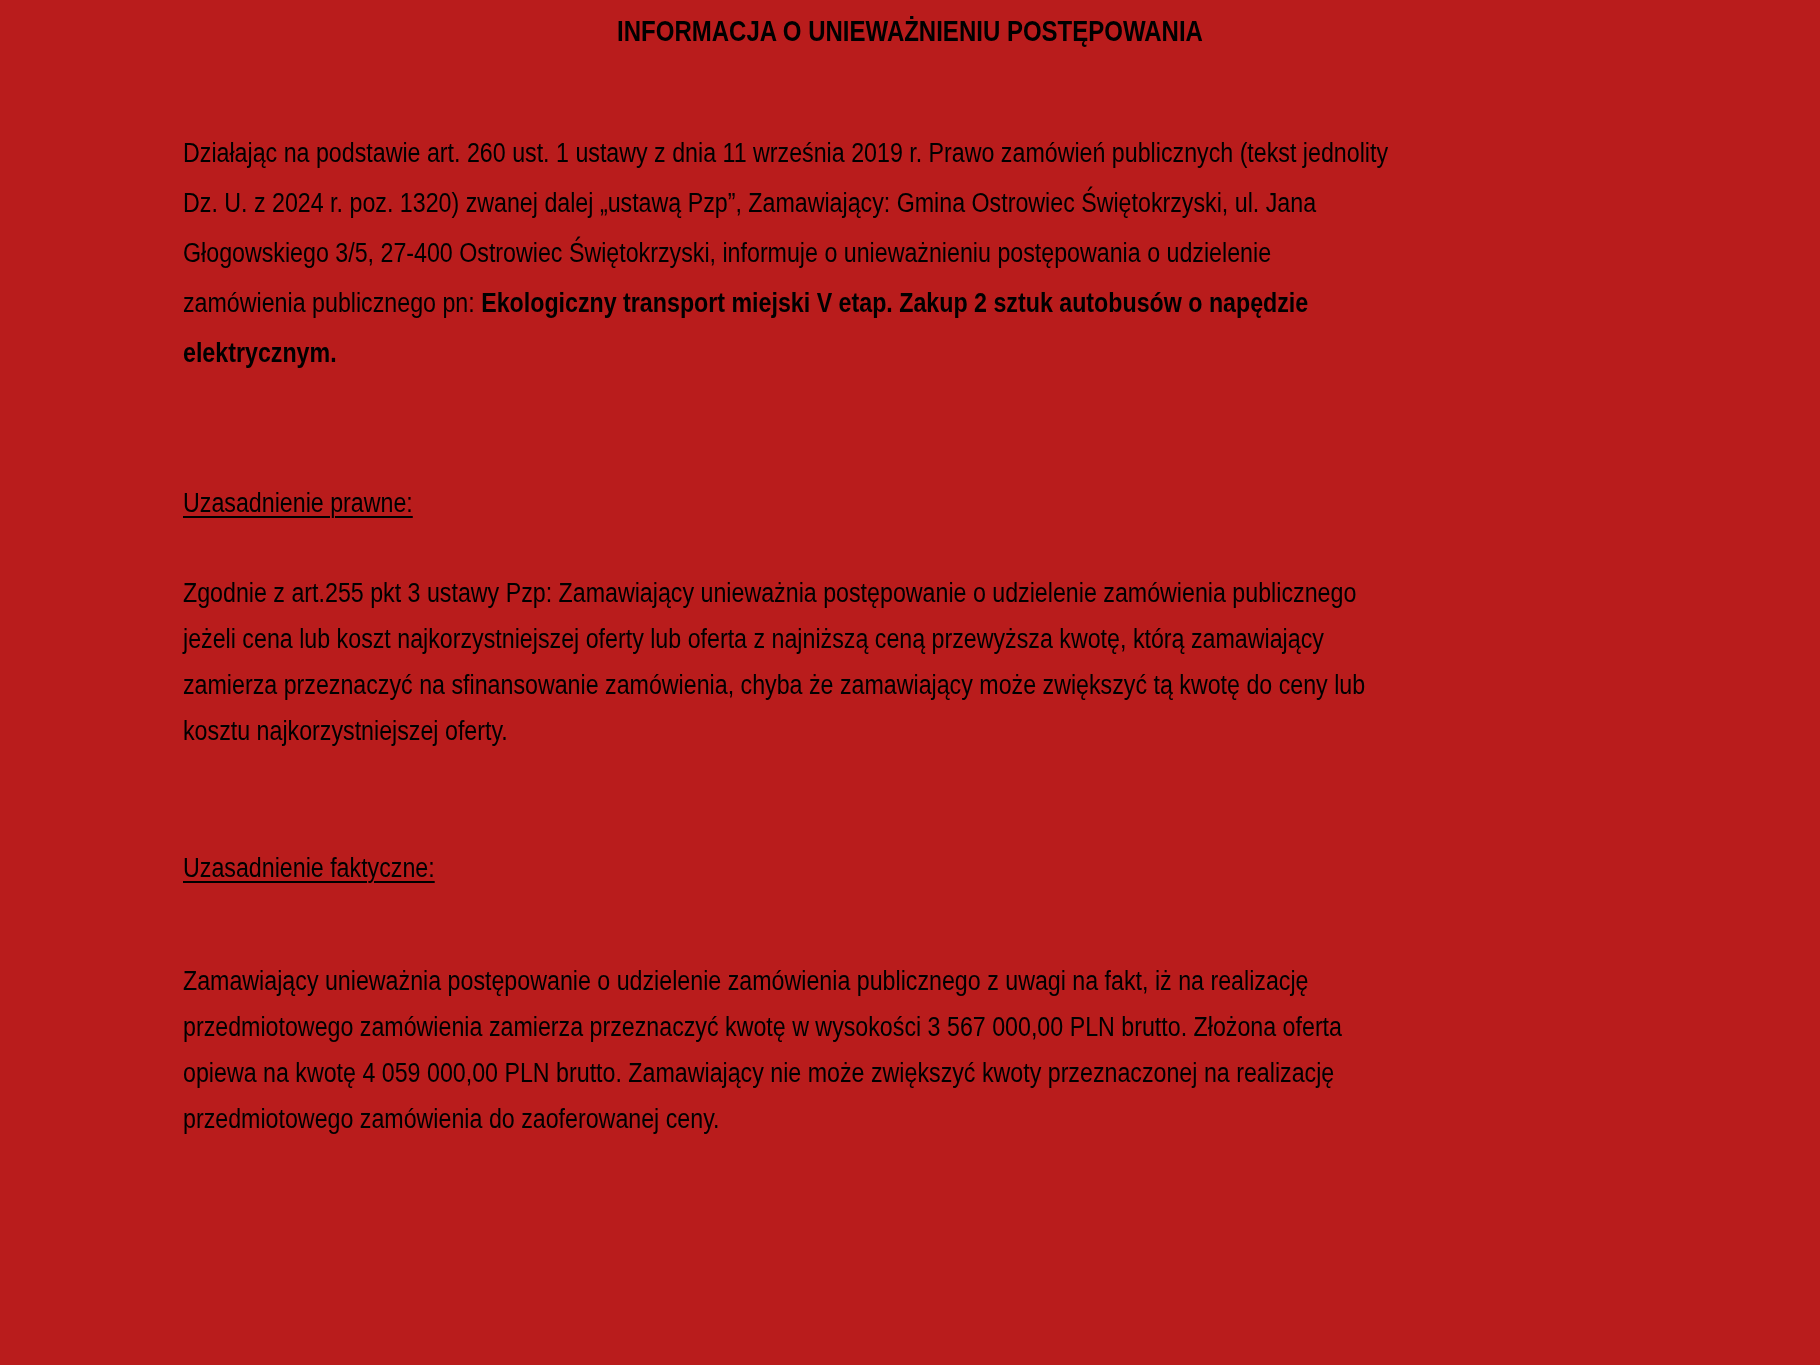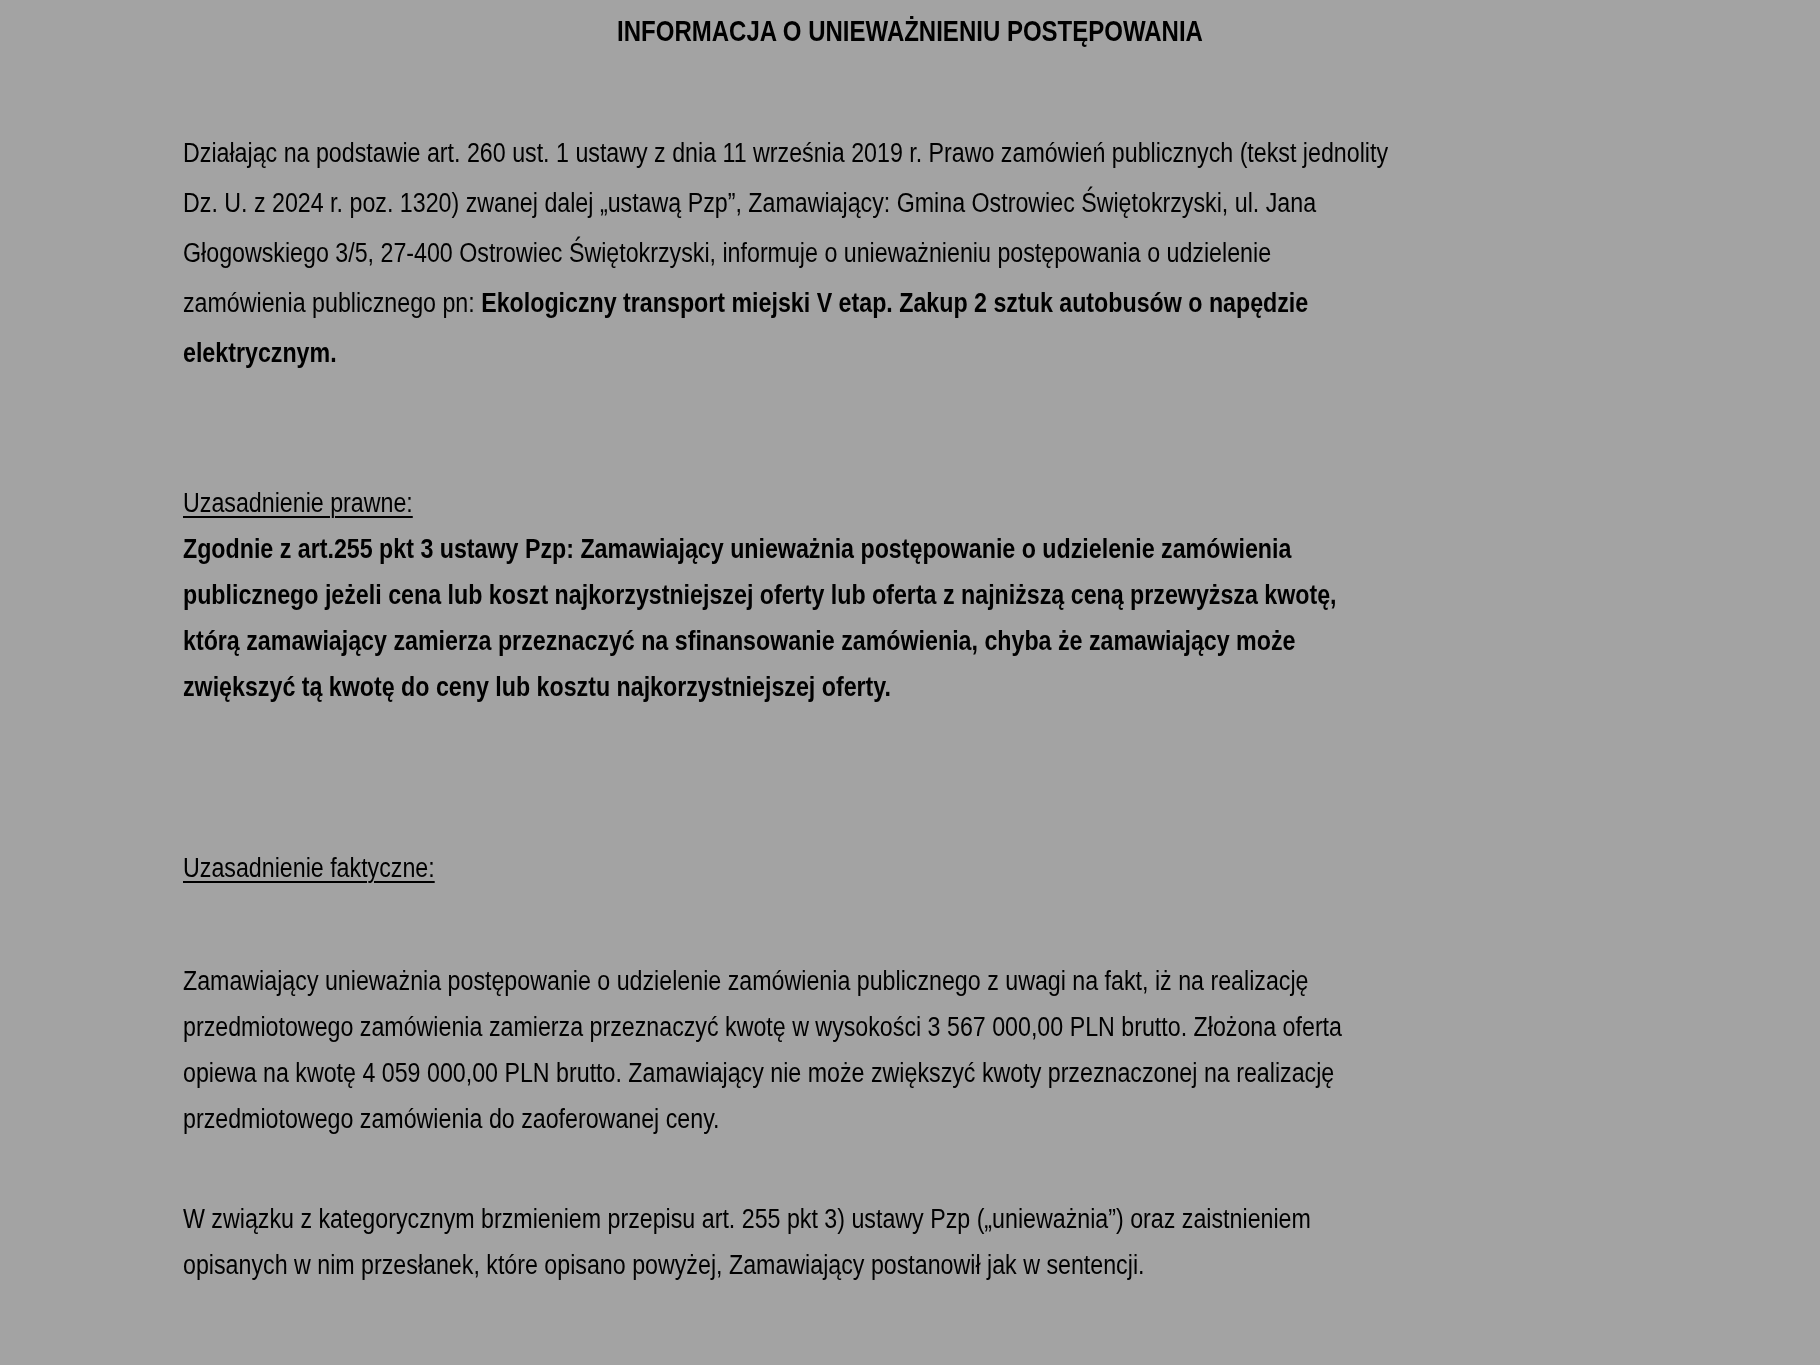--- a/index.html
+++ b/index.html
@@ -12,21 +12,21 @@
     height: 1365px;
     font-family: "Liberation Sans", sans-serif;
     color: #000000;
     -webkit-font-smoothing: none;
   }
 
   .page {
     position: relative;
     width: 1820px;
     height: 1365px;
-    background: #a3a3a3;
+    background: #b91c1c;
     overflow: hidden;
   }
 
   
   
   .narrow {
     display: block;
     transform: scaleX(0.822);
     transform-origin: 0 0;
     width: 121.65%;
@@ -106,29 +106,26 @@
       <span class="narrow" style="display:inline-block;transform:none;width:auto;">
         <span>Działając na podstawie art. 260 ust. 1 ustawy z dnia 11 września 2019 r. Prawo zamówień publicznych (tekst jednolity Dz. U. z 2024 r. poz. 1320) zwanej dalej „ustawą Pzp”, Zamawiający: Gmina Ostrowiec Świętokrzyski, ul. Jana Głogowskiego 3/5, 27-400 Ostrowiec Świętokrzyski, informuje o unieważnieniu postępowania o udzielenie zamówienia publicznego pn: </span><span class="b">Ekologiczny transport miejski V etap. Zakup 2 sztuk autobusów o napędzie elektrycznym.</span>
       </span>
     </p>
   </div>
 
   <div class="section-head" style="top:483px;">
     <span class="ul">Uzasadnienie prawne:</span>
   </div>
 
-  <div class="body-block" style="top:526px;font-weight:bold;">
+  <div class="body-block" style="top:570px;">
     <p class="para just-tight nostretch">Zgodnie z art.255 pkt 3 ustawy Pzp: Zamawiający unieważnia postępowanie o udzielenie zamówienia publicznego jeżeli cena lub koszt najkorzystniejszej oferty lub oferta z najniższą ceną przewyższa kwotę, którą zamawiający zamierza przeznaczyć na sfinansowanie zamówienia, chyba że zamawiający może zwiększyć tą kwotę do ceny lub kosztu najkorzystniejszej oferty.</p>
   </div>
 
   <div class="section-head" style="top:848px;">
     <span class="ul">Uzasadnienie faktyczne:</span>
   </div>
 
   <div class="body-block" style="top:958px;">
     <p class="para just-tight nostretch">Zamawiający unieważnia postępowanie o udzielenie zamówienia publicznego z uwagi na fakt, iż na realizację przedmiotowego zamówienia zamierza przeznaczyć kwotę w wysokości 3 567 000,00 PLN brutto. Złożona oferta opiewa na kwotę 4 059 000,00 PLN brutto. Zamawiający nie może zwiększyć kwoty przeznaczonej na realizację przedmiotowego zamówienia do zaoferowanej ceny.</p>
   </div>
 
-  <div class="body-block" style="top:1196px;">
-    <p class="para just-tight nostretch">W związku z kategorycznym brzmieniem przepisu art. 255 pkt 3) ustawy Pzp („unieważnia”) oraz zaistnieniem opisanych w nim przesłanek, które opisano powyżej, Zamawiający postanowił jak w sentencji.</p>
-  </div>
 
 </div>
 
 </body></html>

